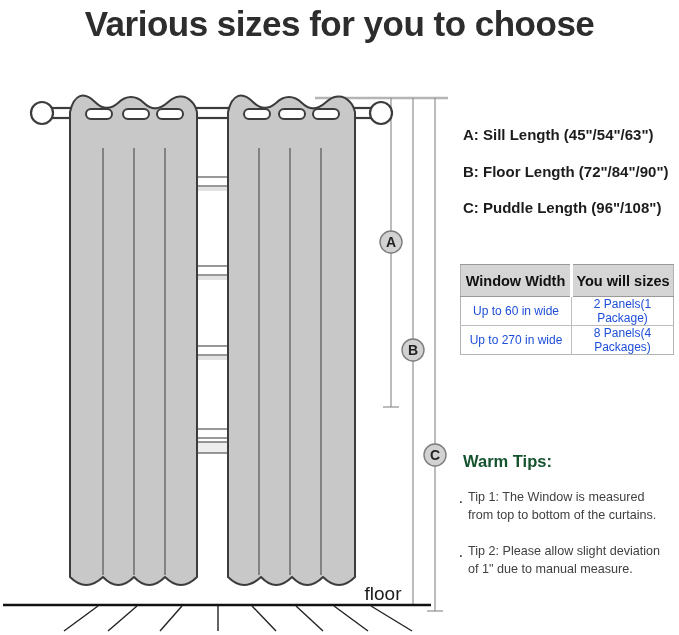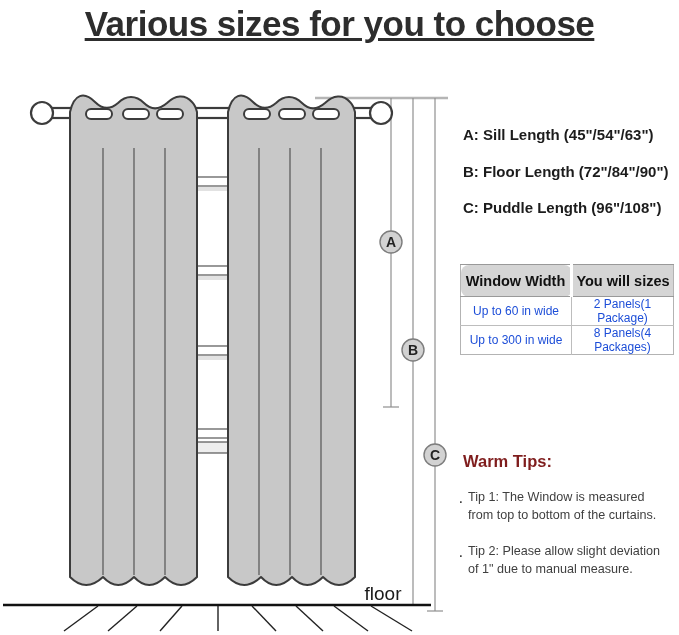--- a/index.html
+++ b/index.html
@@ -3,21 +3,21 @@
 <meta charset="utf-8">
 <style>
   html,body{margin:0;padding:0;}
   body{
     width:679px;height:635px;position:relative;background:#ffffff;
     font-family:"Liberation Sans", sans-serif;overflow:hidden;
     -webkit-font-smoothing:antialiased;
   }
   .title{
     position:absolute;top:4px;left:0;width:679px;text-align:center;
-    font-size:35px;font-weight:bold;color:#2d2d2d;letter-spacing:-0.5px;text-decoration:underline;
+    font-size:35px;font-weight:bold;color:#2d2d2d;letter-spacing:-0.5px;
   }
   .illustration{position:absolute;left:0;top:85px;}
 
   
   .len-line{
     position:absolute;left:463px;width:216px;
     font-size:15px;font-weight:bold;color:#1c1c1c;white-space:nowrap;
   }
   .len-a{top:126px;} .len-b{top:163px;} .len-c{top:199px;}
 
@@ -33,21 +33,21 @@
   }
   table.size-table th.col2{border-left:3px solid #ffffff;}
   table.size-table td{
     font-size:12px;color:#1d4ed8;height:28px;text-align:center;padding:0;
     border-top:1px solid #bdbdbd;
   }
   table.size-table td.col2{border-left:1px solid #bdbdbd;margin-top:28px;}
 
   .tips-heading{
     position:absolute;left:463px;top:452px;
-    font-size:16.5px;font-weight:bold;color:#7f1d1d;
+    font-size:16.5px;font-weight:bold;color:#14532d;
   }
   .tip{
     position:absolute;left:458px;width:214px;display:flex;
     font-size:12.6px;line-height:1.42;color:#3f3f3f;
   }
   .tip-1{top:489px;} .tip-2{top:543px;}
   .bullet{
     flex:0 0 10px;font-size:17px;line-height:1;padding-top:4px;color:#3f3f3f;
   }
   .tip-text{flex:1;}
@@ -164,31 +164,31 @@
   </g>
 </svg>
 
 <div class="len-line len-a">A: Sill Length (45"/54"/63")</div>
 <div class="len-line len-b">B: Floor Length (72"/84"/90")</div>
 <div class="len-line len-c">C: Puddle Length (96"/108")</div>
 
 <table class="size-table">
   <thead>
     <tr>
-      <th style="width:109px;border-radius:8px;">Window Width</th>
+      <th style="width:109px;">Window Width</th>
       <th class="col2">You will sizes</th>
     </tr>
   </thead>
   <tbody>
     <tr>
       <td>Up to 60 in wide</td>
       <td class="col2">2 Panels(1 Package)</td>
     </tr>
     <tr>
-      <td>Up to 300 in wide</td>
+      <td>Up to 270 in wide</td>
       <td class="col2">8 Panels(4 Packages)</td>
     </tr>
   </tbody>
 </table>
 
 <div class="tips-heading">Warm Tips:</div>
 <div class="tip tip-1">
   <span class="bullet">·</span>
   <span class="tip-text">Tip 1: The Window is measured from top to bottom of the curtains.</span>
 </div>

